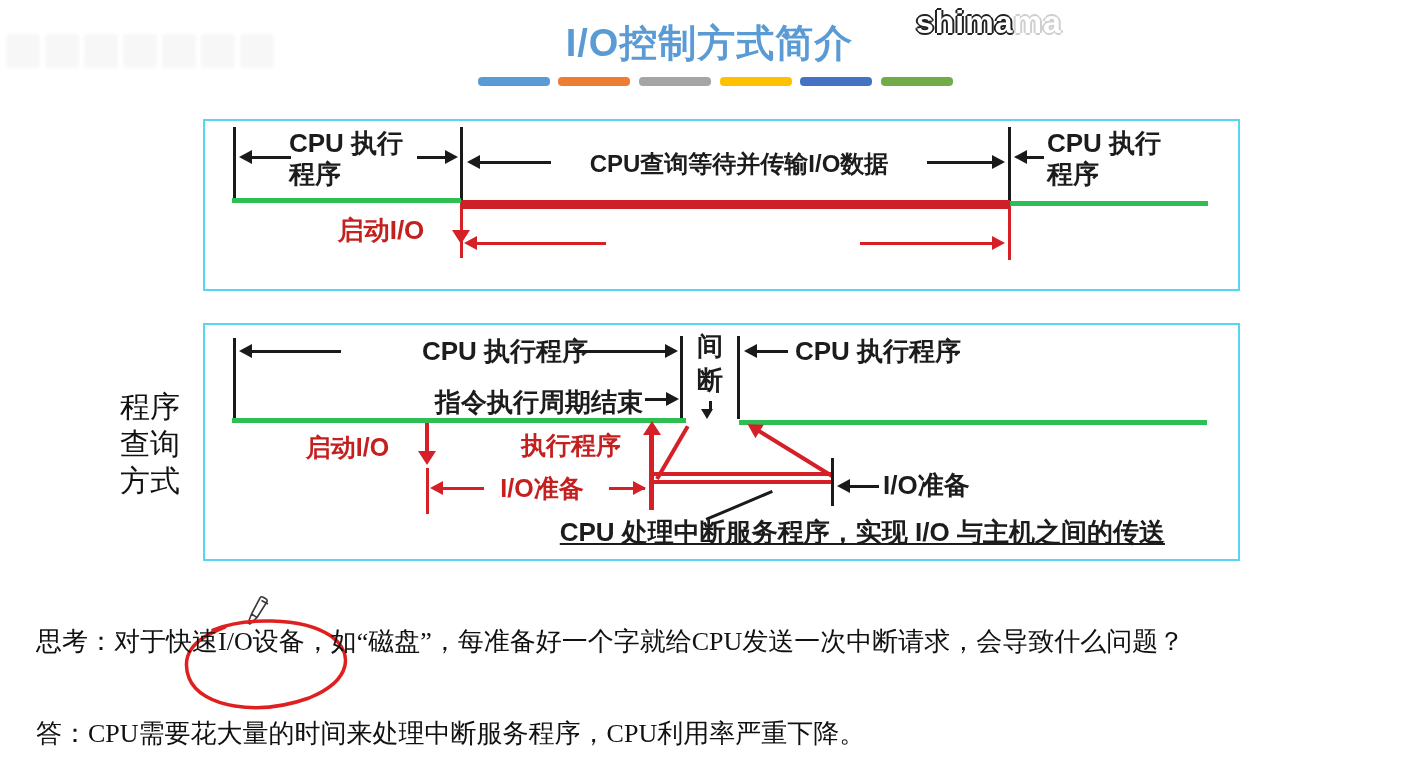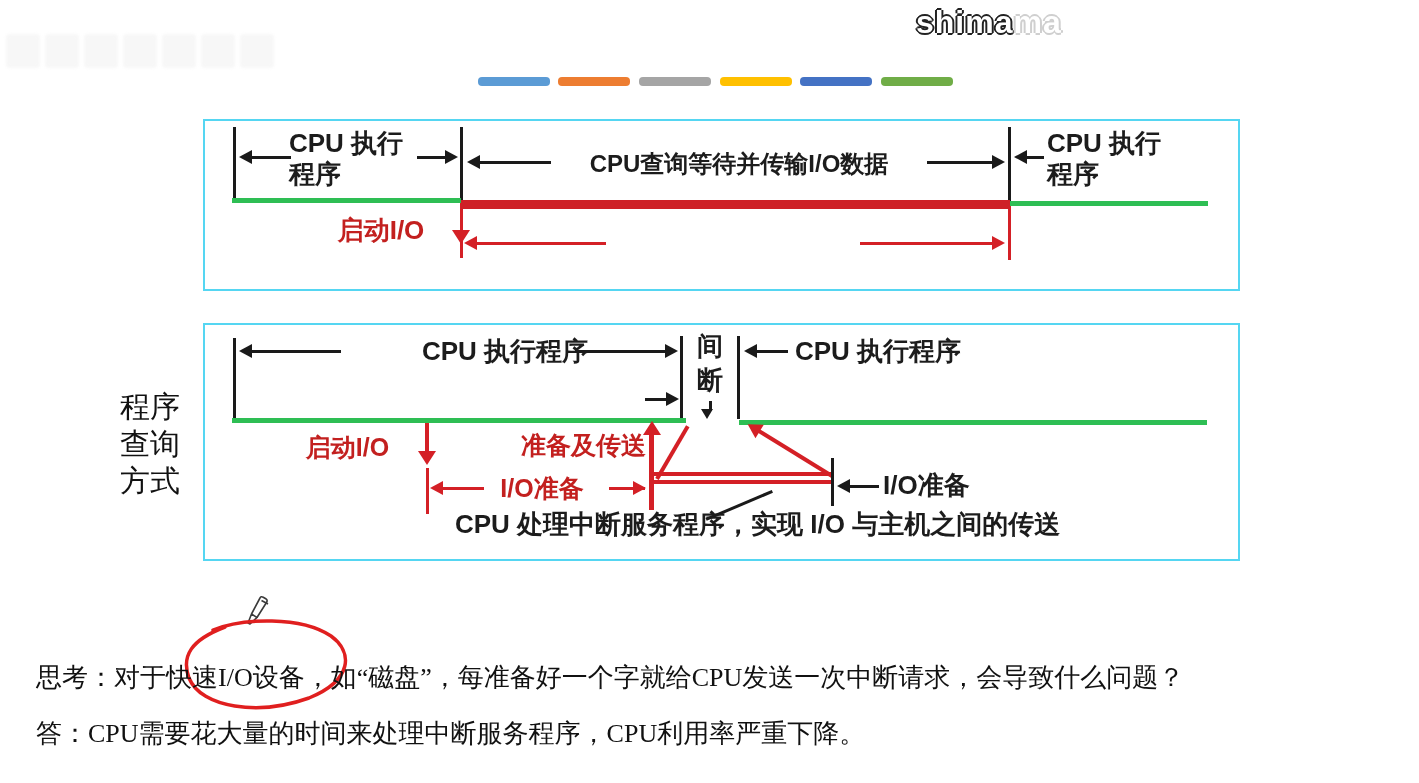--- a/index.html
+++ b/index.html
@@ -49,20 +49,21 @@
   .loop-svg{position:absolute;left:181px;top:614px;}
   .pencil-svg{position:absolute;left:243px;top:592px;}
 </style>
 </head>
 <body>
 
 <div id="slide">
 
   <div class="corner-wm"><i></i><i></i><i></i><i></i><i></i><i></i><i></i></div>
 
+  <div class="title">I/O控制方式简介</div>
   <div class="wm">
     <span class="dark">shima</span><span class="light">ma</span>
   </div>
   <span class="dash" style="left: 478px; background: rgb(91, 155, 213);"></span>
   <span class="dash" style="left: 558px; background: rgb(237, 125, 49);"></span>
   <span class="dash" style="left: 639px; background: rgb(165, 165, 165);"></span>
   <span class="dash" style="left: 720px; background: rgb(255, 192, 0);"></span>
   <span class="dash" style="left: 800px; background: rgb(68, 114, 196);"></span>
   <span class="dash" style="left: 881px; background: rgb(112, 173, 71);"></span>
 
@@ -120,68 +121,69 @@
 
     <div class="line" style="left:27px;top:93px;width:454px;height:5px;background:#2EBE54;"></div>
     <div class="line" style="left:534px;top:95px;width:468px;height:5px;background:#2EBE54;"></div>
 
     <div class="blabel" style="left:150px;top:11px;width:300px;text-align:center;">CPU 执行程序</div>
     <span class="ah l black" style="left:34px;top:19px;"></span>
     <div class="line black" style="left:46px;top:24.5px;width:90px;height:3px;"></div>
     <div class="line black" style="left:370px;top:24.5px;width:92px;height:3px;"></div>
     <span class="ah r black" style="left:460px;top:19px;"></span>
 
+    <div class="blabel" style="left:220px;top:62px;width:218px;text-align:right;">指令执行周期结束</div>
     <div class="line black" style="left:440px;top:72.5px;width:23px;height:3px;"></div>
     <span class="ah r black" style="left:461px;top:67px;"></span>
 
     <div class="blabel vstack" style="left:489px;top:4px;">间断</div>
     <div class="line black" style="left:504px;top:76px;width:2.5px;height:10px;"></div>
     <span class="ah d black" style="left:496px;top:84px;border-left-width:6px;border-right-width:6px;border-top-width:10px;"></span>
 
     <span class="ah l black" style="left:539px;top:19px;"></span>
     <div class="line black" style="left:551px;top:24.5px;width:32px;height:3px;"></div>
     <div class="blabel" style="left:590px;top:11px;">CPU 执行程序</div>
 
     <div class="rlabel" style="left:90px;top:106px;width:105px;text-align:center;font-size:25px;">启动I/O</div>
     <div class="line red" style="left:220px;top:98px;width:4px;height:30px;"></div>
     <span class="ah d red" style="left:213px;top:126px;"></span>
     <div class="line red" style="left:221px;top:143px;width:3px;height:46px;"></div>
 
-    <div class="rlabel" style="left:316px;top:104px;width:128px;font-size:25px;">准备及传送</div>
+    <div class="rlabel" style="left:316px;top:104px;width:128px;font-size:25px;">执行程序</div>
     <span class="ah u red" style="left:438px;top:96px;"></span>
     <div class="line red" style="left:444px;top:109px;width:5px;height:76px;"></div>
     <div class="rline red" style="left:452px;top:152px;width:61px;transform:rotate(-59.7deg);"></div>
 
     <div class="line red" style="left:449px;top:147px;width:180px;height:4px;"></div>
     <div class="line red" style="left:447px;top:155px;width:182px;height:4px;"></div>
     <div class="rline head red" style="left:627px;top:149px;width:88px;transform:rotate(211.6deg);"></div>
 
     <span class="ah l red" style="left:225px;top:156px;"></span>
     <div class="line red" style="left:237px;top:161.5px;width:42px;height:3px;"></div>
     <div class="rlabel" style="left:272px;top:147px;width:130px;text-align:center;font-size:25px;">I/O准备</div>
     <div class="line red" style="left:404px;top:161.5px;width:36px;height:3px;"></div>
     <span class="ah r red" style="left:428px;top:156px;"></span>
 
     <div class="line black" style="left:626px;top:133px;width:3px;height:48px;"></div>
     <span class="ah l black" style="left:632px;top:154px;"></span>
     <div class="line black" style="left:644px;top:159.5px;width:30px;height:3px;"></div>
     <div class="blabel" style="left:678px;top:145px;">I/O准备</div>
 
     <div class="rline black" style="left:501px;top:193px;width:72px;height:2.5px;transform:rotate(-23deg);"></div>
-    <div class="blabel" style="left:250px;top:184px;width:710px;text-align:left;">CPU 处理中断服务程序，实现 I/O 与主机之间的传送</div>
+    <div class="blabel" style="left:250px;top:192px;width:710px;text-align:right;text-decoration:underline;">CPU 处理中断服务程序，实现 I/O 与主机之间的传送</div>
   </div>
 
   <svg class="pencil-svg" width="28" height="34" viewBox="0 0 28 34">
     <g fill="none" stroke="#3a3a3a" stroke-width="1.6" stroke-linejoin="round">
       <path d="M5 31 L8.5 22 L14 25.5 L7 32 Z"></path>
       <path d="M8.5 22 L17 6 Q18 4 20.2 5.2 L22.8 6.8 Q24.8 8 23.8 10 L14 25.5"></path>
       <path d="M18.5 8.5 L25 12"></path>
     </g>
   </svg>
 
   <svg class="loop-svg" width="180" height="100" viewBox="0 0 180 100">
     <path d="M32 16 C 62 4, 120 2, 150 22 C 172 38, 172 66, 128 84 C 78 102, 20 94, 8 64 C 0 42, 10 26, 44 13" fill="none" stroke="#e01f1f" stroke-width="3.5" stroke-linecap="round"></path>
   </svg>
 
-  <div class="qa" style="top:660px">思考：对于快速I/O设备，如“磁盘”，每准备好一个字就给CPU发送一次中断请求，会导致什么问题？</div>
+  <div class="qa" style="top:624px">思考：对于快速I/O设备，如“磁盘”，每准备好一个字就给CPU发送一次中断请求，会导致什么问题？</div>
   <div class="qa" style="top:716px">答：CPU需要花大量的时间来处理中断服务程序，CPU利用率严重下降。</div>
 
 </div>
 
 </body></html>

